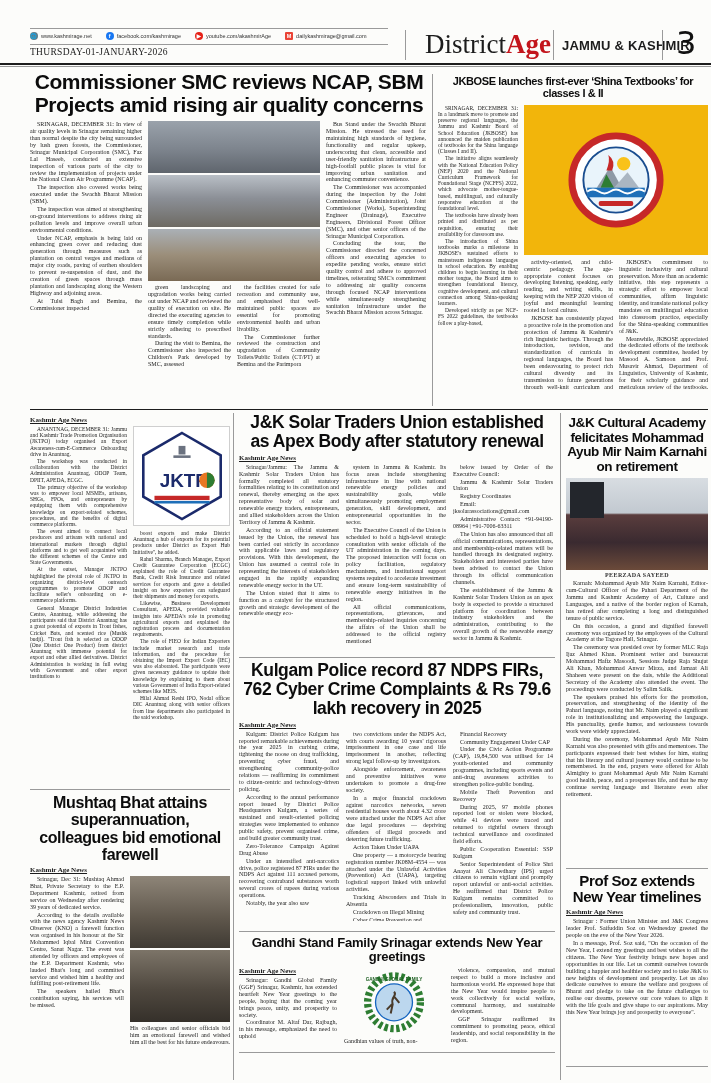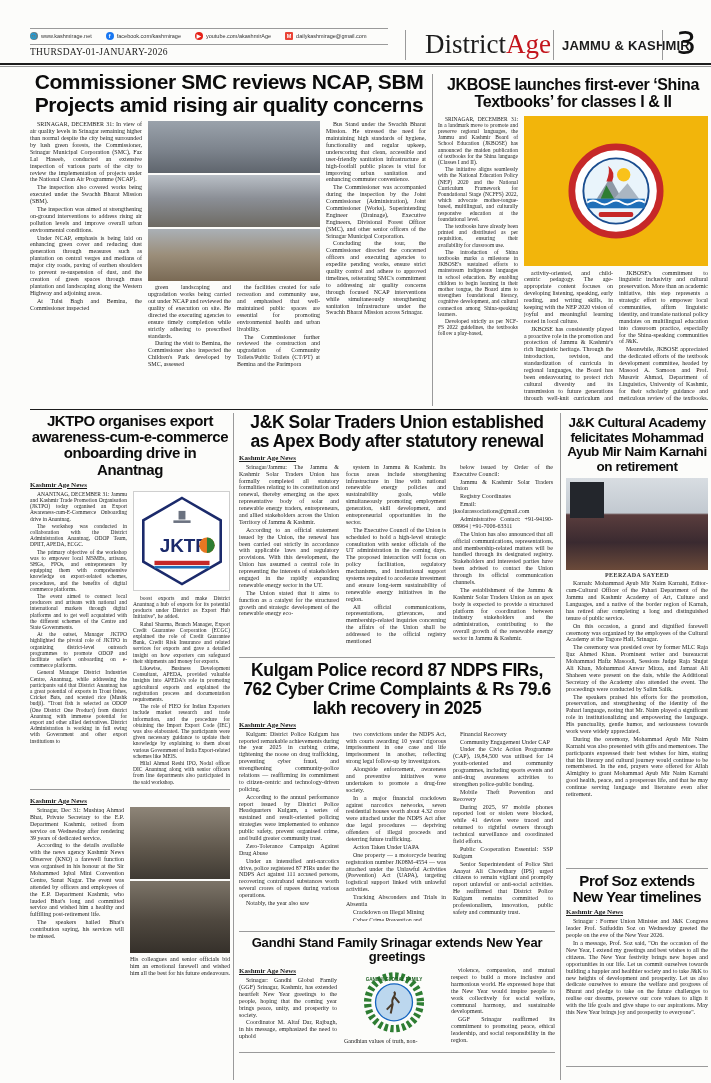--- a/index.html
+++ b/index.html
@@ -13,21 +13,21 @@
 
   
   .social-row { display:flex; align-items:center; gap:14px; font-family:"Liberation Sans",sans-serif;
                 font-size:5.5px; color:#333; }
   .social-item { display:flex; align-items:center; gap:3px; }
   .sicon { width:8px; height:8px; border-radius:50%; display:inline-flex; align-items:center; justify-content:center;
            color:#fff; font-size:5.5px; font-weight:bold; font-family:"Liberation Sans",sans-serif; }
   .date-line { font-family:"Liberation Serif",serif; font-size:9.5px; letter-spacing:.3px; color:#222; }
   .masthead { font-family:"Liberation Serif",serif; white-space:nowrap; }
   .masthead .big { font-size:27px; }
-  .masthead .red { color:#c3151c; }
+  .masthead .red { color:#c3151c;font-weight:bold; }
   .edition { font-family:"Liberation Sans",sans-serif; font-weight:bold; font-size:13px; letter-spacing:.2px; }
   .pagenum { font-family:"DejaVu Sans",sans-serif; font-size:32px; color:#111; }
 
   
   .headline { font-family:"Liberation Sans",sans-serif; font-weight:bold; text-align:center;
               color:#0c0c0c; letter-spacing:-0.4px; line-height:1.08; }
   .byline { font-size:7px; font-weight:bold; text-decoration:underline; margin:3px 0 2px; }
   .cols { display:flex; }
   .tcol { overflow:hidden; }
   .tcol p, .single p { font-size:6px; line-height:1.15; text-align:justify; text-indent:7px; margin-bottom:1px; }
@@ -109,21 +109,21 @@
           <p>Bus Stand under the Swachh Bharat Mission. He stressed the need for maintaining high standards of hygiene, functionality and regular upkeep, underscoring that clean, accessible and user-friendly sanitation infrastructure at high-footfall public places is vital for improving urban sanitation and enhancing commuter convenience.</p>
           <p>The Commissioner was accompanied during the inspection by the Joint Commissioner (Administration), Joint Commissioner (Works), Superintending Engineer (Drainage), Executive Engineers, Divisional Forest Officer (SMC), and other senior officers of the Srinagar Municipal Corporation.</p>
           <p>Concluding the tour, the Commissioner directed the concerned officers and executing agencies to expedite pending works, ensure strict quality control and adhere to approved timelines, reiterating SMC's commitment to addressing air quality concerns through focused NCAP interventions while simultaneously strengthening sanitation infrastructure under the Swachh Bharat Mission across Srinagar.</p>
         </div>
     </div>
   </div>
 
   <div class="rule light" style="left:432px; top:74px; width:1px; height:332px;"></div>
 
   <div class="abs" style="left:438px; top:76px; width:270px; height:332px;">
-    <div class="headline" style="font-size:16px;">JKBOSE launches first-ever ‘Shina Textbooks’ for classes I &amp; II</div>
+    <div class="headline" style="font-size:11px;">JKBOSE launches first-ever ‘Shina Textbooks’ for classes I &amp; II</div>
     <div class="cols" style="margin-top:5px; gap:6px; height:288px;">
       <div class="tcol dense" style="width:80px;">
           <p>SRINAGAR, DECEMBER 31: In a landmark move to promote and preserve regional languages, the Jammu and Kashmir Board of School Education (JKBOSE) has announced the maiden publication of textbooks for the Shina language (Classes I and II).</p>
           <p>The initiative aligns seamlessly with the National Education Policy (NEP) 2020 and the National Curriculum Framework for Foundational Stage (NCFFS) 2022, which advocate mother-tongue-based, multilingual, and culturally responsive education at the foundational level.</p>
           <p>The textbooks have already been printed and distributed as per requisition, ensuring their availability for classroom use.</p>
           <p>The introduction of Shina textbooks marks a milestone in JKBOSE's sustained efforts to mainstream indigenous languages in school education. By enabling children to begin learning in their mother tongue, the Board aims to strengthen foundational literacy, cognitive development, and cultural connection among Shina-speaking learners.</p>
           <p>Developed strictly as per NCF-FS 2022 guidelines, the textbooks follow a play-based,</p>
         </div>
       <div style="width:184px;">
         <div class="jkbose-box" style="height:150px;">
@@ -150,21 +150,20 @@
               <p>Meanwhile, JKBOSE appreciated the dedicated efforts of the textbook development committee, headed by Masood A. Samoon and Prof. Musavir Ahmad, Department of Linguistics, University of Kashmir, for their scholarly guidance and meticulous review of the textbooks, ensuring academic rigour and linguistic authenticity.</p>
             </div>
         </div>
       </div>
     </div>
   </div>
 
   <div class="rule dark" style="left:30px; top:409px; width:678px; height:1px;"></div>
 
   <div class="abs" style="left:30px; top:413px; width:200px; height:372px;">
-    <div class="headline" style="font-size:15px;">JKTPO organises export awareness-cum-e-commerce onboarding drive in Anantnag</div>
     <div class="byline">Kashmir Age News</div>
     <div class="cols" style="gap:6px; height:300px;">
       <div class="tcol dense" style="width:97px;">
           <p>ANANTNAG, DECEMBER 31: Jammu and Kashmir Trade Promotion Organisation (JKTPO) today organised an Export Awareness-cum-E-Commerce Onboarding drive in Anantnag.</p>
           <p>The workshop was conducted in collaboration with the District Administration Anantnag, ODOP Team, DPIIT, APEDA, ECGC.</p>
           <p>The primary objective of the workshop was to empower local MSMEs, artisans, SHGs, FPOs, and entrepreneurs by equipping them with comprehensive knowledge on export-related schemes, procedures, and the benefits of digital commerce platforms.</p>
           <p>The event aimed to connect local producers and artisans with national and international markets through digital platforms and to get well acquainted with the different schemes of the Centre and State Governments.</p>
           <p>At the outset, Manager JKTPO highlighted the pivotal role of JKTPO in organizing district-level outreach programmes to promote ODOP and facilitate seller's onboarding on e-commerce platforms.</p>
           <p>General Manager District Industries Centre, Anantnag, while addressing the participants said that District Anantnag has a great potential of exports in Trout fishes, Cricket Bats, and scented rice (Mushk budji). "Trout fish is selected as ODOP (One District One Product) from district Anantnag with immense potential for export and other allied derivatives. District Administration is working in full swing with Government and other export institutions to</p>
         </div>
@@ -188,20 +187,21 @@
             <p>The role of FIEO for Indian Exporters include market research and trade information, and the procedure for obtaining the Import Export Code (IEC) was also elaborated. The participants were given necessary guidance to update their knowledge by explaining to them about various Government of India Export-related schemes like MEIS.</p>
             <p>Hilal Ahmad Reshi IPO, Nodal officer DIC Anantnag along with senior officers from line departments also participated in the said workshop.</p>
           </div>
       </div>
     </div>
   </div>
 
   <div class="rule light" style="left:30px; top:789px; width:200px; height:1px;"></div>
 
   <div class="abs" style="left:30px; top:794px; width:200px; height:286px;">
+    <div class="headline" style="font-size:16px;">Mushtaq Bhat attains superannuation, colleagues bid emotional farewell</div>
     <div class="byline">Kashmir Age News</div>
     <div class="cols" style="gap:6px; height:208px;">
       <div class="tcol" style="width:94px;">
           <p>Srinagar, Dec 31: Mushtaq Ahmad Bhat, Private Secretary to the E.P. Department Kashmir, retired from service on Wednesday after rendering 39 years of dedicated service.</p>
           <p>According to the details available with the news agency Kashmir News Observer (KNO) a farewell function was organised in his honour at the Sir Mohammed Iqbal Mini Convention Centre, Sanat Nagar. The event was attended by officers and employees of the E.P. Department Kashmir, who lauded Bhat's long and committed service and wished him a healthy and fulfilling post-retirement life.</p>
           <p>The speakers hailed Bhat's contribution saying, his services will be missed.</p>
         </div>
       <div style="width:100px;">
         <div class="photo" style="height:72px; background:linear-gradient(180deg,#8e8578 0%,#5e564b 60%,#3f3a33 100%);"></div>
         <div class="photo" style="height:72px; margin-top:2px; background:linear-gradient(180deg,#7c7468 0%,#4f483f 55%,#35302a 100%);"></div>

